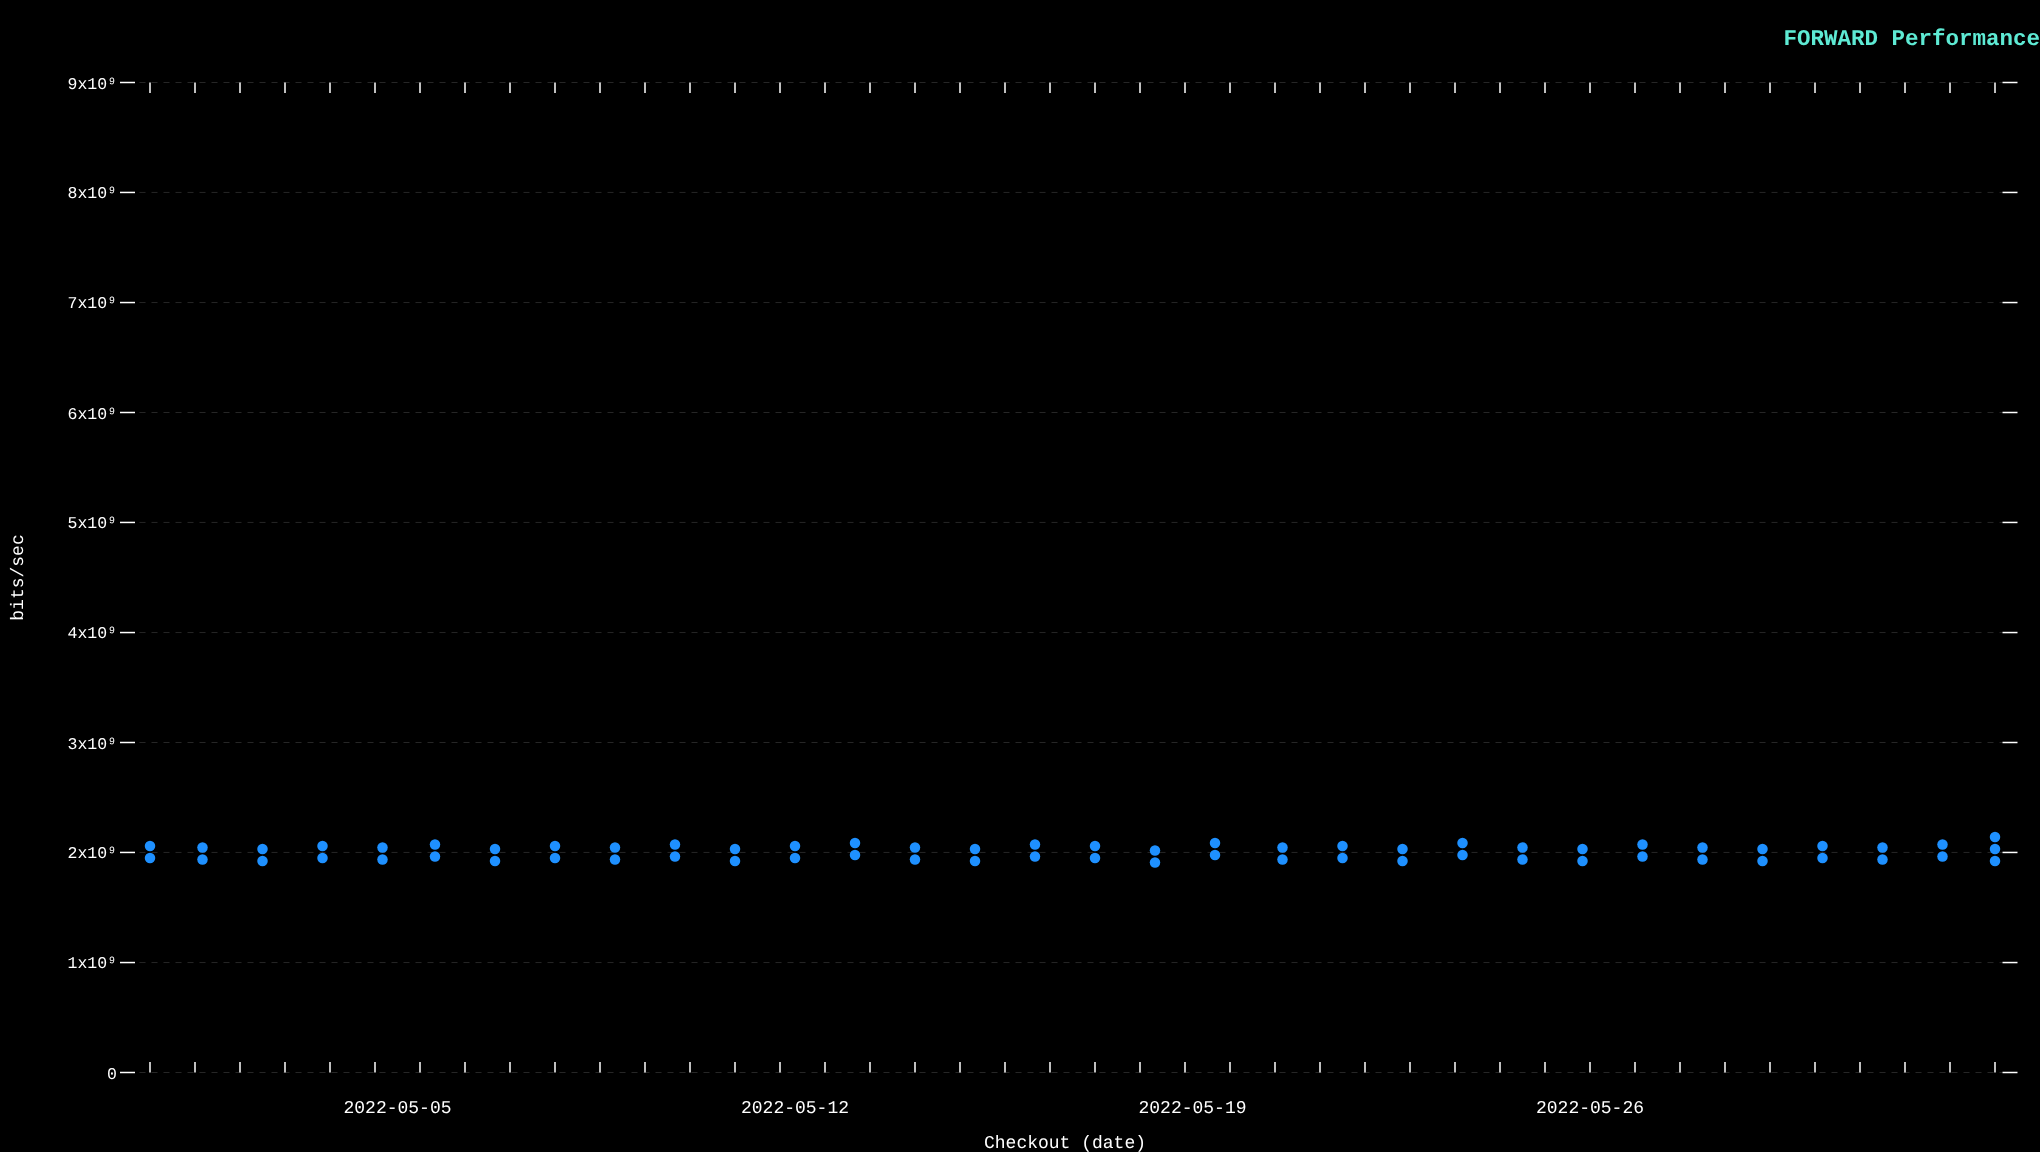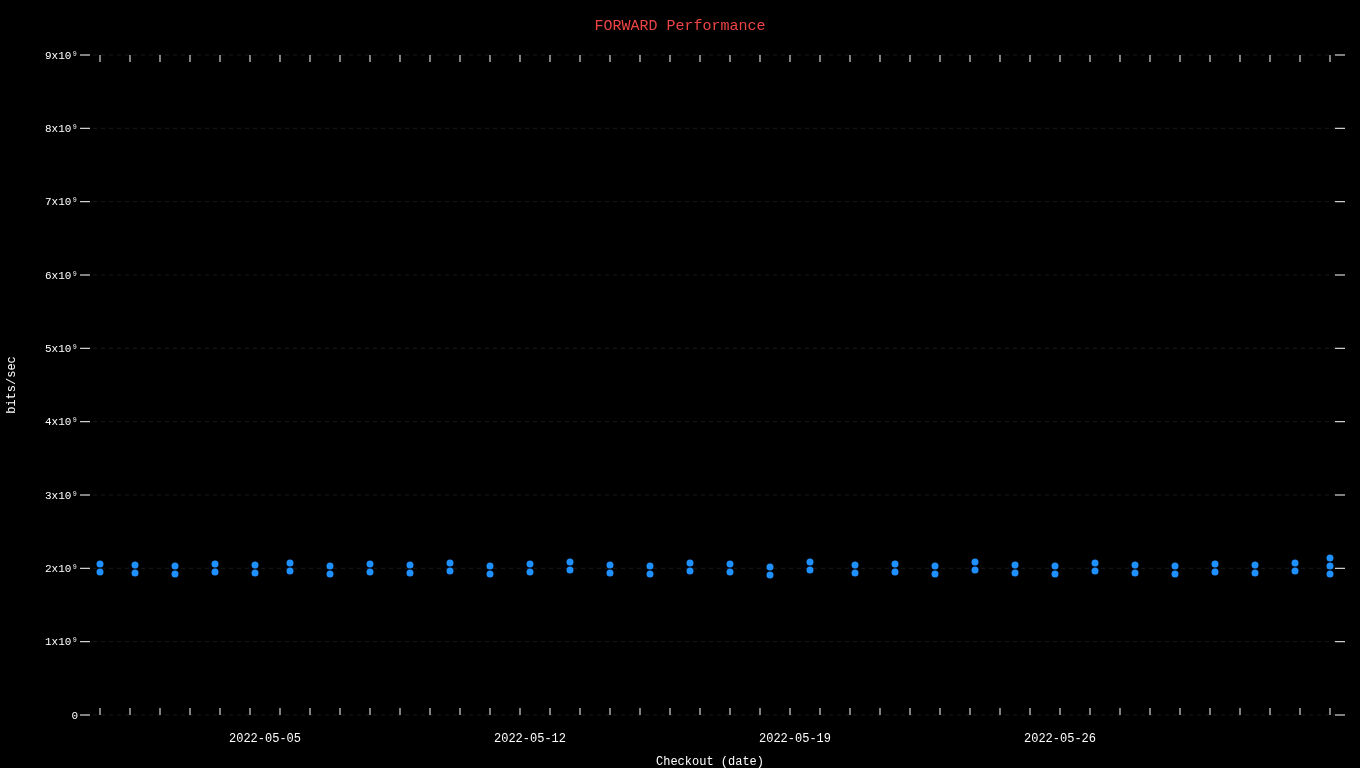--- a/index.html
+++ b/index.html
@@ -15,24 +15,24 @@
       width: 1360px;
       height: 768px;
       position: relative;
       background: #000;
     }
     .chart-title {
       position: absolute;
       top: 18px;
       left: 0;
       right: 0;
-      text-align: center;
+      text-align: right;
       font-size: 15px;
-      font-weight: normal;
-      color: #ef4444;
+      font-weight: bold;
+      color: #5eead4;
     }
     svg.main-chart {
       position: absolute;
       top: 0;
       left: 0;
       width: 1360px;
       height: 768px;
     }
   </style>
 </head>

